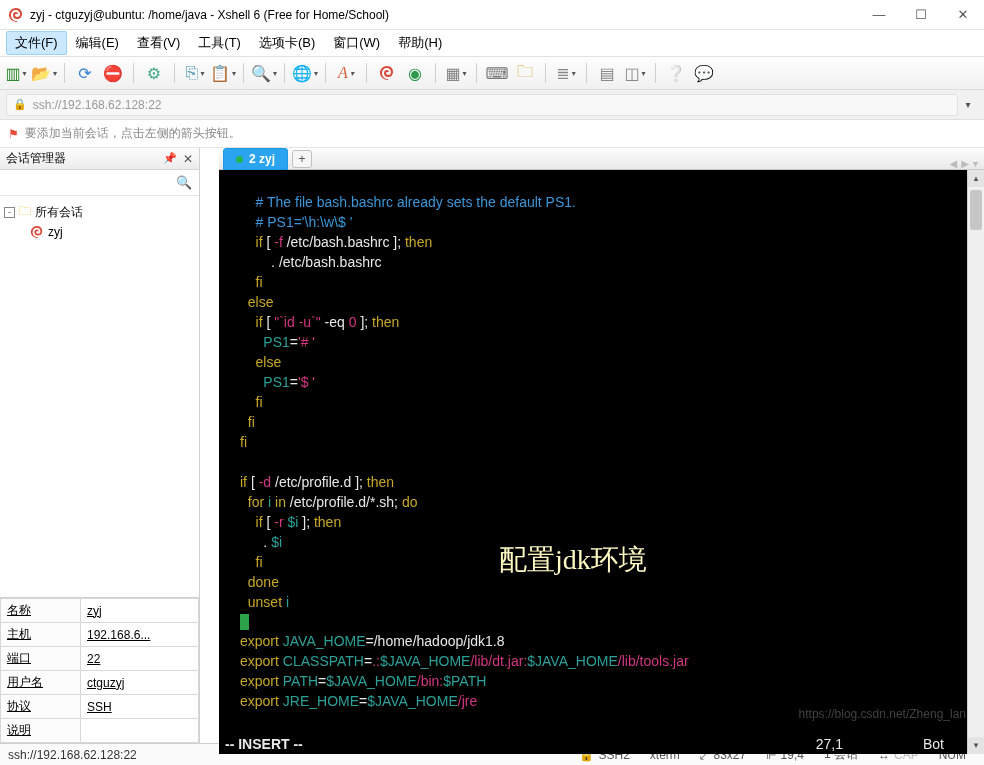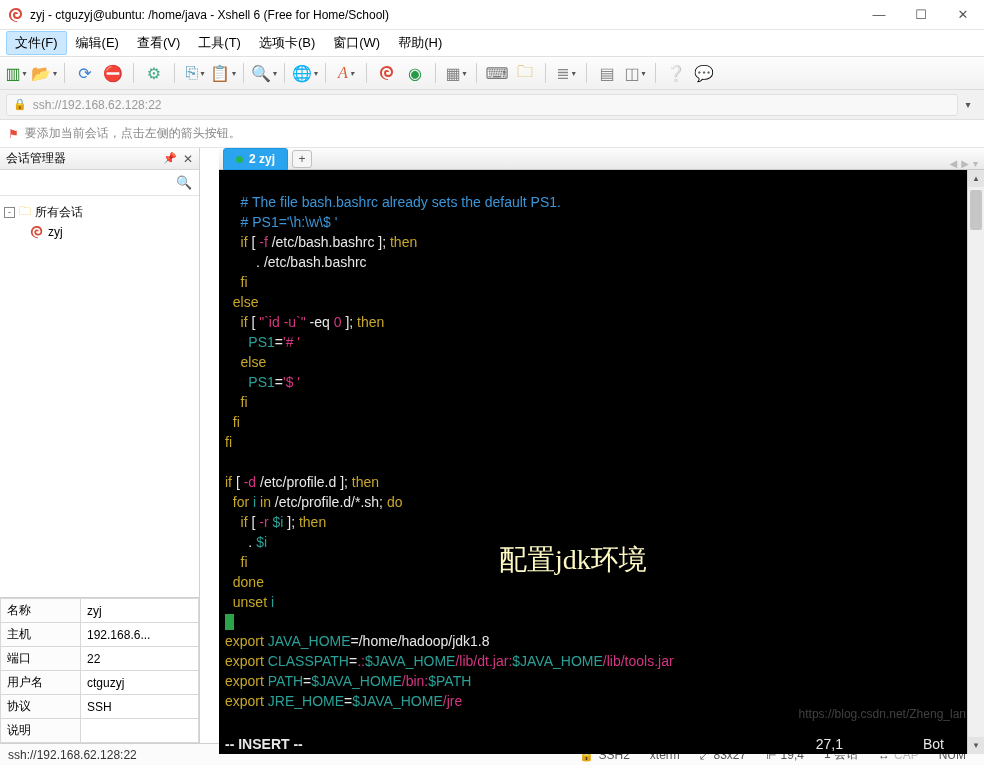--- a/index.html
+++ b/index.html
@@ -37,33 +37,33 @@
 .side-header .x { font-size: 12px; color: #555; }
 .side-search { height: 26px; border-bottom: 1px solid #e5e5e5; display: flex; align-items: center; padding: 0 6px; }
 .side-search input { flex: 1; border: none; outline: none; font-size: 12px; background: transparent; }
 .side-search .mag { color: #bbb; font-size: 13px; }
 .tree { flex: 1; padding: 6px 4px; font-size: 12px; }
 .tree .row { display: flex; align-items: center; height: 20px; gap: 4px; }
 .tree .tw { width: 11px; height: 11px; border: 1px solid #888; font-size: 9px; line-height: 9px; text-align: center; color: #555; }
 .tree .fold { color: #f0c040; }
 .tree .sub { margin-left: 26px; }
 .props { border-top: 1px solid #d0d0d0; }
-.props table { width: 100%; border-collapse: collapse; font-size: 12px; }
+.props table { width: 100%; border-collapse: collapse; font-size: 12px; text-decoration: underline; }
 .props td { border: 1px solid #d8d8d8; padding: 3px 6px; height: 24px; }
 .props td:first-child { width: 80px; background: #fcfcfc; }
 
 .content { flex: 1; display: flex; flex-direction: column; position: relative; }
 .tabbar { height: 22px; background: linear-gradient(#fdfdfd,#e9e9e9); border-bottom: 1px solid #c8c8c8; display: flex; align-items: flex-end; padding-left: 4px; }
 .tab { height: 22px; padding: 0 12px; font-size: 12px; display: flex; align-items: center; border: 1px solid #1a98e8; background: #2aa4ef; color: #fff; border-top-left-radius: 3px; border-top-right-radius: 3px; margin-right: 2px; position: relative; top: 1px; font-weight: bold; }
 .tab .dot { width: 7px; height: 7px; background: #27b34f; border-radius: 50%; margin-right: 6px; }
 .tab-add { width: 20px; height: 18px; border: 1px solid #c0c0c0; background: #f6f6f6; border-radius: 3px; font-size: 12px; text-align: center; line-height: 16px; color: #555; margin-left: 2px; position: relative; top: -1px; }
 .tab-nav { margin-left: auto; margin-right: 6px; display: flex; gap: 4px; color: #bbb; font-size: 10px; }
 
 .terminal-wrap { flex: 1; position: relative; display: flex; }
-.terminal { flex: 1; background: #000; color: #ccc; font-family: "Consolas","Courier New",monospace; font-size: 14px; line-height: 19px; padding: 4px 6px; white-space: pre; overflow: hidden; position: relative; }
+.terminal { flex: 1; background: #000; color: #ccc; font-family: "Consolas","Courier New",monospace; font-size: 14px; line-height: 19px; padding: 4px 21px; white-space: pre; overflow: hidden; position: relative; }
 .terminal .c-blue { color: #3a96d8; }
 .terminal .c-yel { color: #c8a828; }
 .terminal .c-teal { color: #2aa198; }
 .terminal .c-mag { color: #d33682; }
 .terminal .c-white { color: #e8e8e8; }
 .terminal .c-cursor { display: inline-block; width: 9px; height: 16px; background: #2aa34a; vertical-align: middle; }
 .overlay { position: absolute; color: #fef9c3; font-size: 28px; font-family: "Microsoft YaHei"; top: 380px; left: 280px; pointer-events: none; }
 .vscroll { width: 17px; background: #f0f0f0; border-left: 1px solid #d0d0d0; position: relative; }
 .vscroll .arrow { height: 17px; background: #e4e4e4; text-align: center; font-size: 9px; color: #555; line-height: 17px; }
 .vscroll .thumb { position: absolute; left: 2px; right: 2px; top: 20px; height: 40px; background: #c6c6c6; border-radius: 2px; }

